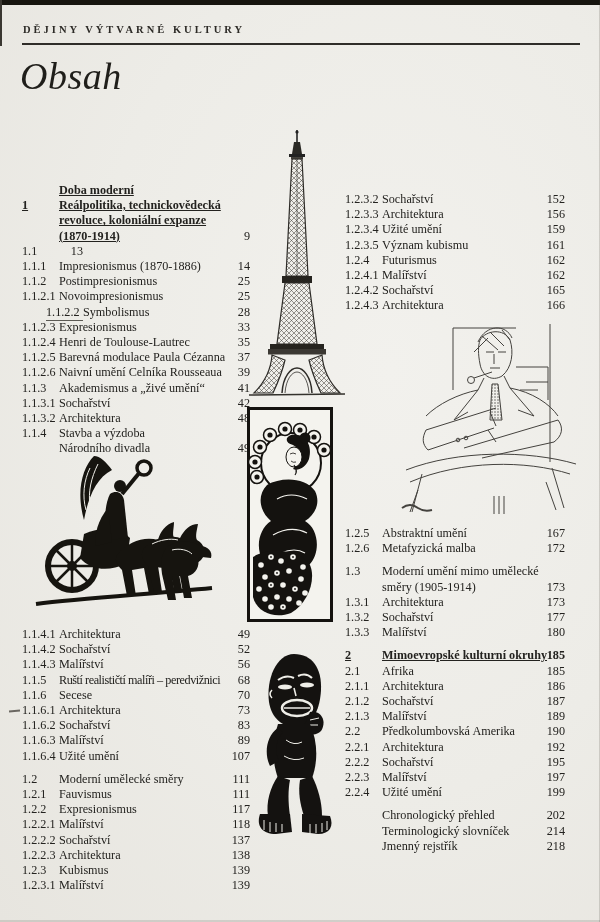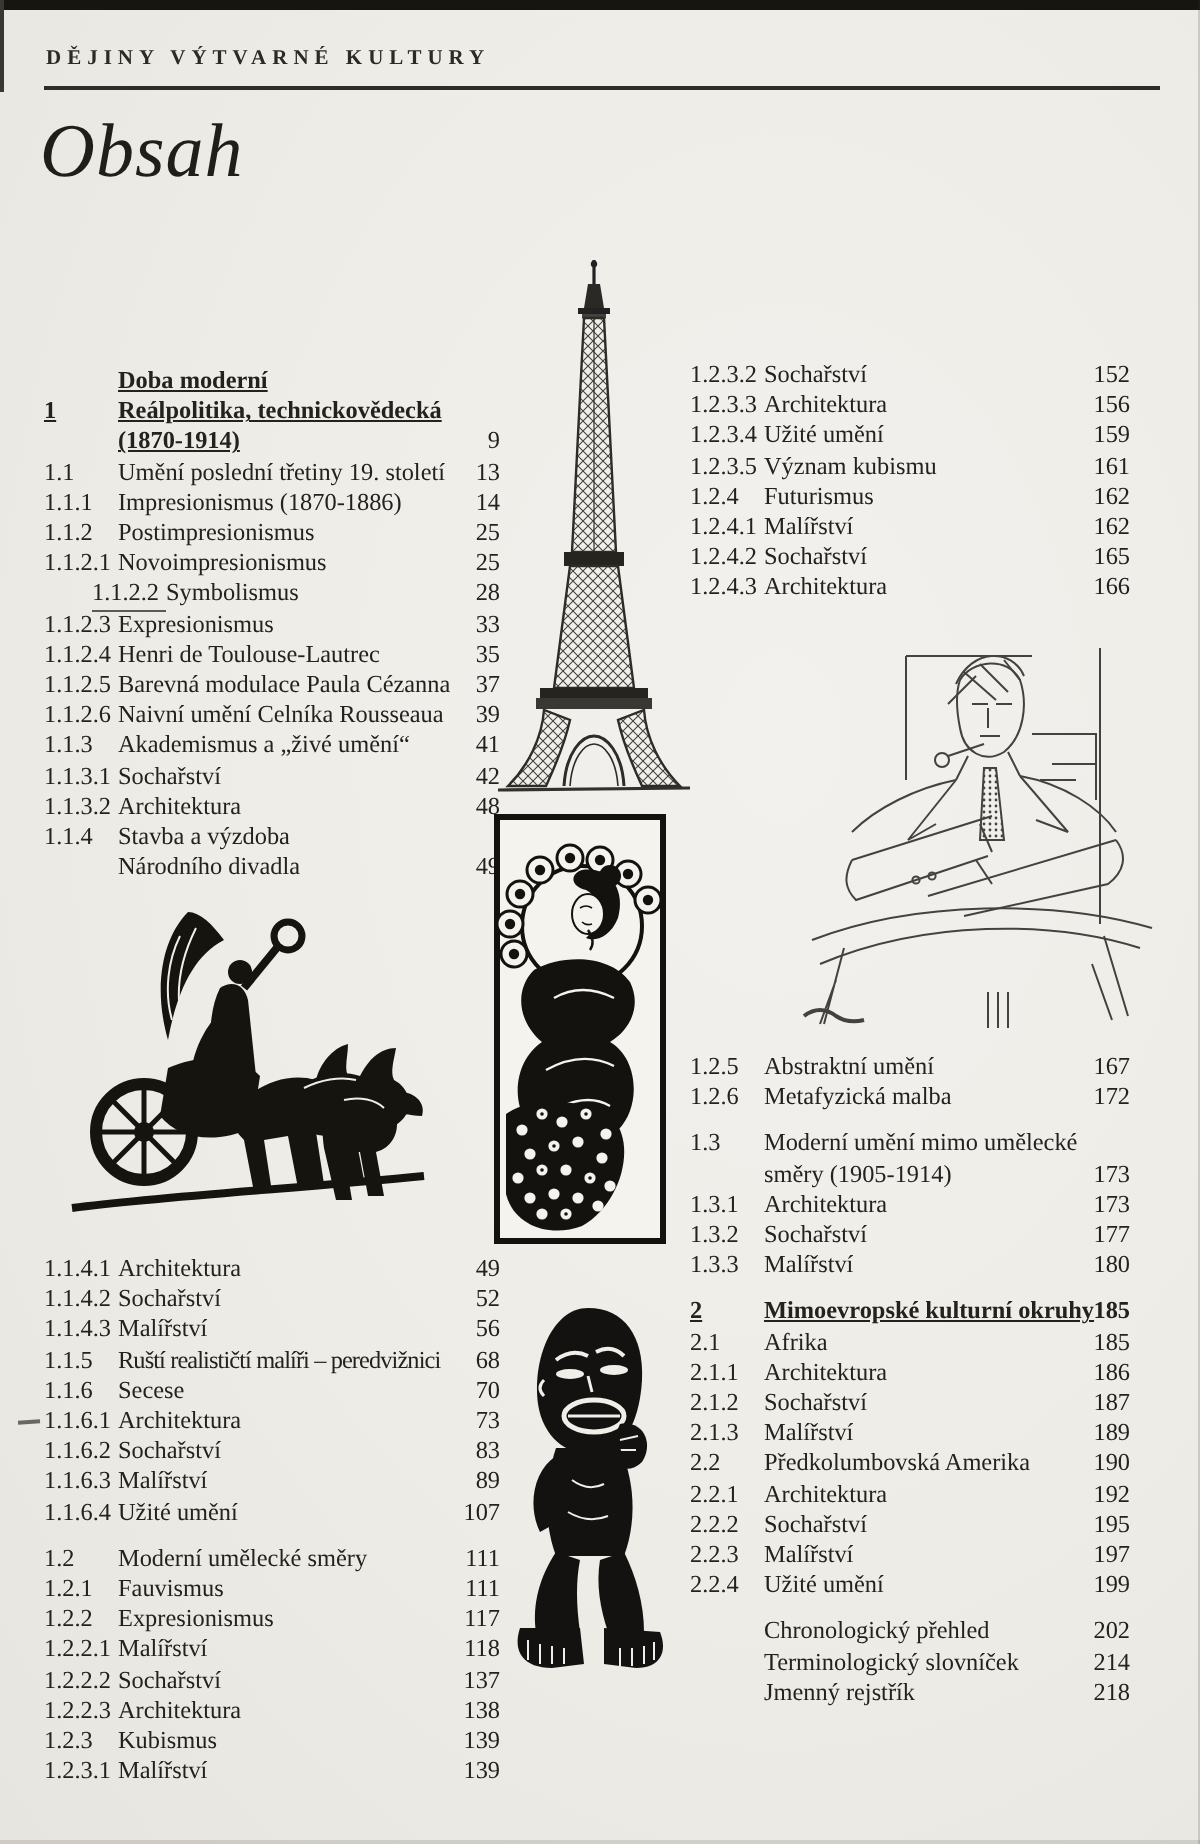--- a/index.html
+++ b/index.html
@@ -18,21 +18,21 @@
 
   .series{position:absolute;left:23px;top:24px;font-size:10.5px;font-weight:700;
     letter-spacing:3px;color:#2c2a26;}
   .rule{position:absolute;left:22px;top:43px;width:558px;height:2px;background:#2f2d29;}
   .big-title{position:absolute;left:20px;top:54px;font-size:38px;font-weight:400;
     letter-spacing:.5px;color:#1f1e1a;font-style:italic;}
 
   .toc-group{position:absolute;font-size:12.2px;line-height:15.2px;}
   #group-left-top{left:22px;top:183px;width:228px;}
   #group-left-bottom{left:22px;top:627px;width:228px;}
-  #group-right-top{left:345px;top:180px;width:220px;}
+  #group-right-top{left:345px;top:192px;width:220px;}
   #group-right-bottom{left:345px;top:526px;width:220px;}
 
   .row{display:flex;}
   .row.gap{margin-top:8px;}
   .num{width:37px;flex:none;position:relative;}
   .txt{flex:1;min-width:0;white-space:nowrap;}
   .row.tight .txt{letter-spacing:-0.45px;}
   .pg{flex:none;min-width:24px;text-align:right;}
   .row.bold .num,.row.bold .txt{font-weight:700;text-decoration:underline;}
   .pg.bold{font-weight:700;}
@@ -68,30 +68,30 @@
         <span class="txt">Doba moderní</span>
         <span class="pg"></span>
       </div>
       <div class="row bold">
         <span class="num">1</span>
         <span class="txt">Reálpolitika, technickovědecká</span>
         <span class="pg"></span>
       </div>
       <div class="row bold">
         <span class="num"></span>
+        <span class="txt">revoluce, koloniální expanze</span>
         <span class="pg"></span>
       </div>
       <div class="row bold">
         <span class="num"></span>
         <span class="txt">(1870-1914)</span>
         <span class="pg">9</span>
       </div>
       <div class="row">
         <span class="num">1.1</span>
-        <span class="txt">Umění poslední třetiny 19. století</span>
         <span class="pg">13</span>
       </div>
       <div class="row">
         <span class="num">1.1.1</span>
         <span class="txt">Impresionismus (1870-1886)</span>
         <span class="pg">14</span>
       </div>
       <div class="row">
         <span class="num">1.1.2</span>
         <span class="txt">Postimpresionismus</span>

